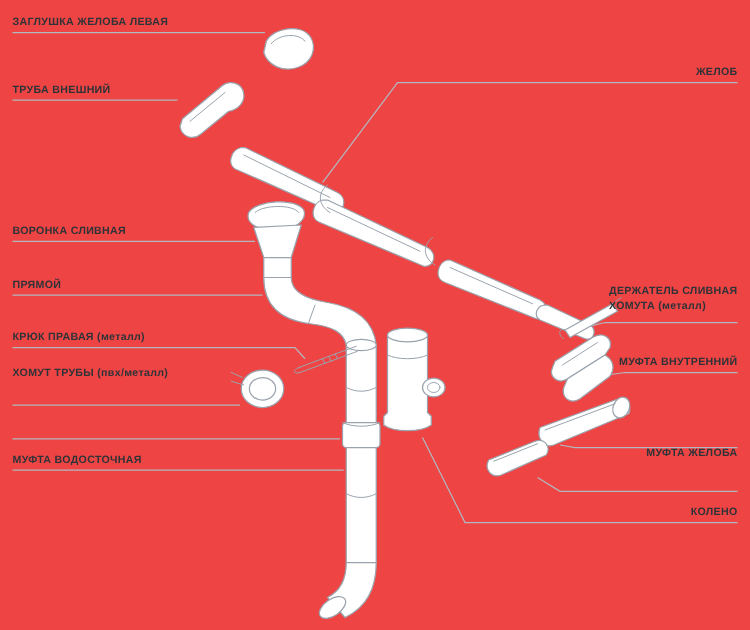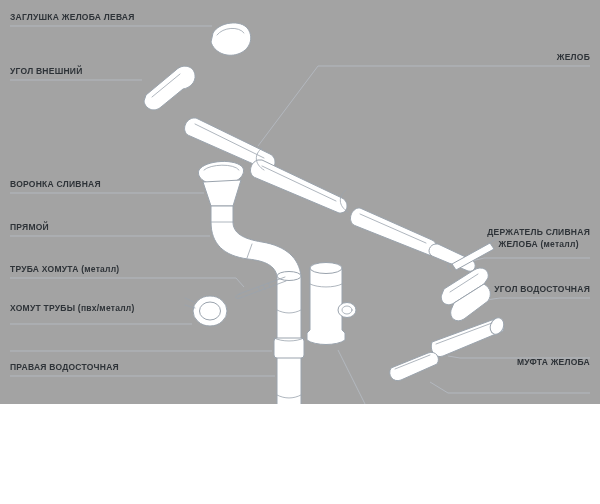--- a/index.html
+++ b/index.html
@@ -1,22 +1,22 @@
 <!DOCTYPE html>
 <html><head>
 <meta charset="utf-8">
 <style>
   * { margin:0; padding:0; box-sizing:border-box; }
   html,body { width:600px; height:504px; background:#ffffff; font-family:"Liberation Sans", sans-serif; }
-  .stage { position:relative; width:600px; height:404px; background:#a3a3a3; overflow:hidden; }
+  .stage { position:relative; width:600px; height:504px; background:#ef4444; overflow:hidden; }
   .stage > svg { position:absolute; left:0; top:0; }
   .lbl { position:absolute; font-size:8.5px; font-weight:600; letter-spacing:.25px;
          color:#2e3338; line-height:12px; white-space:nowrap; }
   .lbl.left  { left:10px; text-align:left; }
-  .lbl.right { right:10px; text-align:center; }
+  .lbl.right { right:10px; text-align:left; }
   .part  { fill:#ffffff; stroke:#9aa3ad; stroke-width:1; stroke-linejoin:round; }
   .thin  { fill:none; stroke:#9aa3ad; stroke-width:.8; stroke-linecap:round; }
   .leader{ fill:none; stroke:#b3b8bf; stroke-width:1; }
 </style>
 </head>
 <body>
 
 <div class="stage">
 
   <svg width="600" height="504" viewBox="0 0 600 504">
@@ -122,29 +122,29 @@
     </g>
 
     <g>
       <path class="part" d="M391 368 L428 353 C436 350 441 358 437 364 L401 380 C393 383 387 375 391 368 Z"></path>
       <path class="thin" d="M395 369 L430 355"></path>
     </g>
 
   </svg>
 
   <div class="lbl left" style="top:11px">ЗАГЛУШКА ЖЕЛОБА ЛЕВАЯ</div>
-  <div class="lbl left" style="top:65px">УГОЛ ВНЕШНИЙ</div>
+  <div class="lbl left" style="top:65px">ТРУБА ВНЕШНИЙ</div>
   <div class="lbl left" style="top:178px">ВОРОНКА СЛИВНАЯ</div>
   <div class="lbl left" style="top:221px">ПРЯМОЙ</div>
-  <div class="lbl left" style="top:263px">ТРУБА ХОМУТА (металл)</div>
-  <div class="lbl left" style="top:302px">ХОМУТ ТРУБЫ (пвх/металл)</div>
-  <div class="lbl left" style="top:361px">ПРАВАЯ ВОДОСТОЧНАЯ</div>
+  <div class="lbl left" style="top:263px">КРЮК ПРАВАЯ (металл)</div>
+  <div class="lbl left" style="top:292px">ХОМУТ ТРУБЫ (пвх/металл)</div>
+  <div class="lbl left" style="top:361px">МУФТА ВОДОСТОЧНАЯ</div>
 
   <div class="lbl right" style="top:51px">ЖЕЛОБ</div>
   <div class="lbl right" style="top:226px">
     <div>ДЕРЖАТЕЛЬ СЛИВНАЯ</div>
-    <div>ЖЕЛОБА (металл)</div>
+    <div>ХОМУТА (металл)</div>
   </div>
-  <div class="lbl right" style="top:283px">УГОЛ ВОДОСТОЧНАЯ</div>
+  <div class="lbl right" style="top:283px">МУФТА ВНУТРЕННИЙ</div>
   <div class="lbl right" style="top:356px">МУФТА ЖЕЛОБА</div>
   <div class="lbl right" style="top:403px">КОЛЕНО</div>
 
 </div>
 
 </body></html>

